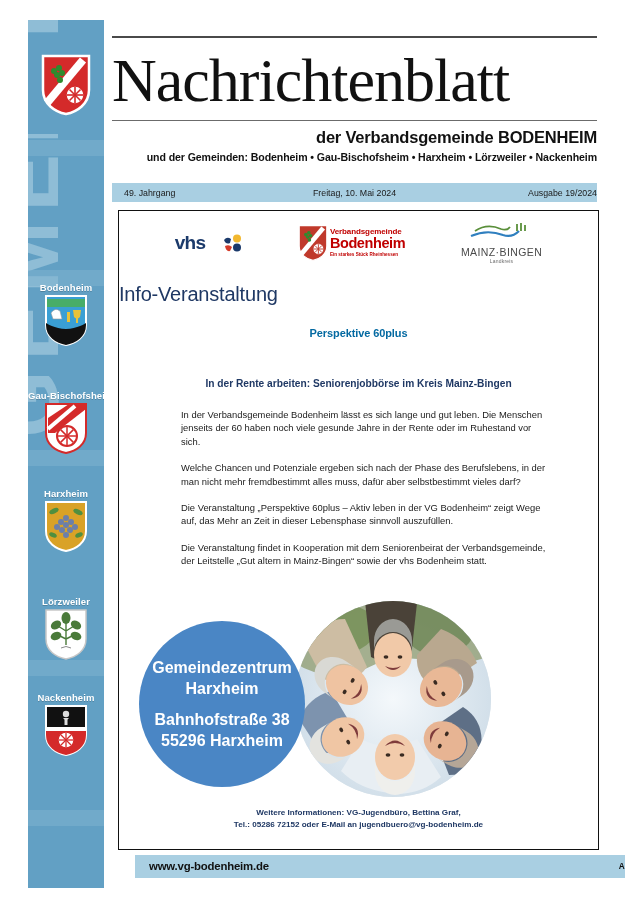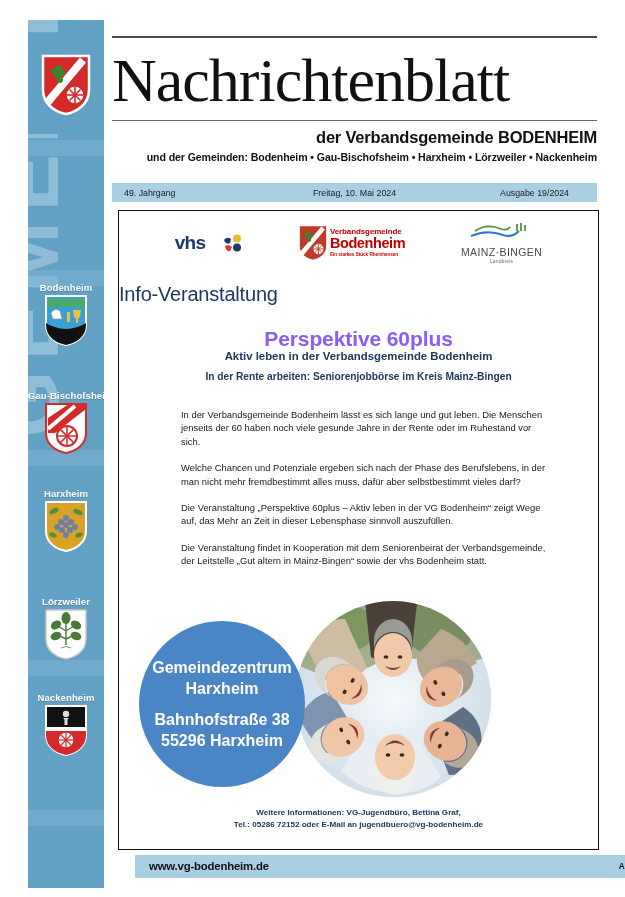--- a/index.html
+++ b/index.html
@@ -49,21 +49,21 @@
   .mh-sub2{
     text-align:right;font-size:10.6px;font-weight:700;color:#111;
     letter-spacing:-.1px;margin-top:4px;
   }
   .mh-bar{
     position:absolute;left:112px;top:183px;width:485px;height:19px;
     background:#a9cfe2;display:flex;align-items:center;font-size:8.8px;color:#1a1a1a;
   }
   .mh-bar .c1{position:absolute;left:12px;}
   .mh-bar .c2{position:absolute;left:50%;transform:translateX(-50%);}
-  .mh-bar .c3{position:absolute;right:28px;}
+  .mh-bar .c3{position:absolute;right:0;}
 
   
   .adbox{
     position:absolute;left:118px;top:210px;width:479px;height:638px;
     border:1px solid #111;background:#fff;overflow:hidden;
   }
 
   .logos{
     position:absolute;left:0;top:6px;width:479px;height:52px;
     display:flex;align-items:center;justify-content:space-around;padding:0 28px;
@@ -79,28 +79,28 @@
   .logo-mb{text-align:center;line-height:1;}
   .logo-mb .name{font-size:10.5px;color:#4a4a4a;letter-spacing:.4px;margin-top:2px;}
   .logo-mb .sub{font-size:5px;color:#6b6b6b;margin-top:2px;letter-spacing:.2px;}
 
   .h-info{
     position:absolute;left:0;top:72px;width:479px;text-align:left;
     font-size:20px;color:#1f3864;font-weight:400;letter-spacing:-.2px;
   }
   .h-main{
     position:absolute;left:0;top:116px;width:479px;text-align:center;
-    font-size:21px;color:#8b5cf6;font-weight:700;letter-spacing:-.1px;
+    font-size:11px;color:#0369a1;font-weight:700;letter-spacing:-.1px;
   }
   .h-sub{
     position:absolute;left:0;top:139px;width:479px;text-align:center;
     font-size:11.4px;color:#1f3864;font-weight:700;
   }
   .h-sub2{
-    position:absolute;left:0;top:160px;width:479px;text-align:center;
+    position:absolute;left:0;top:167px;width:479px;text-align:center;
     font-size:10.2px;color:#1f3864;font-weight:700;
   }
 
   .body-copy{
     position:absolute;left:62px;top:197px;width:372px;
     font-size:9.4px;line-height:13.4px;color:#1a1a1a;
   }
   .body-copy p{margin:0 0 13px 0;}
 
   
@@ -322,21 +322,20 @@
               <line x1="56" y1="3" x2="56" y2="9"></line>
           </g>
         </svg>
         <div class="name">MAINZ·BINGEN</div>
         <div class="sub">Landkreis</div>
       </div>
     </div>
 
     <div class="h-info">Info-Veranstaltung</div>
     <div class="h-main">Perspektive 60plus</div>
-    <div class="h-sub">Aktiv leben in der Verbandsgemeinde Bodenheim</div>
     <div class="h-sub2">In der Rente arbeiten: Seniorenjobbörse im Kreis Mainz-Bingen</div>
 
     <div class="body-copy">
       <p>In der Verbandsgemeinde Bodenheim lässt es sich lange und gut leben. Die Menschen jenseits der 60 haben noch viele gesunde Jahre in der Rente oder im Ruhestand vor sich.</p>
       <p>Welche Chancen und Potenziale ergeben sich nach der Phase des Berufslebens, in der man nicht mehr fremdbestimmt alles muss, dafür aber selbstbestimmt vieles darf?</p>
       <p>Die Veranstaltung „Perspektive 60plus – Aktiv leben in der VG Bodenheim“ zeigt Wege auf, das Mehr an Zeit in dieser Lebensphase sinnvoll auszufüllen.</p>
       <p>Die Veranstaltung findet in Kooperation mit dem Seniorenbeirat der Verbandsgemeinde, der Leitstelle „Gut altern in Mainz-Bingen“ sowie der vhs Bodenheim statt.</p>
     </div>
 
     <div class="art">

